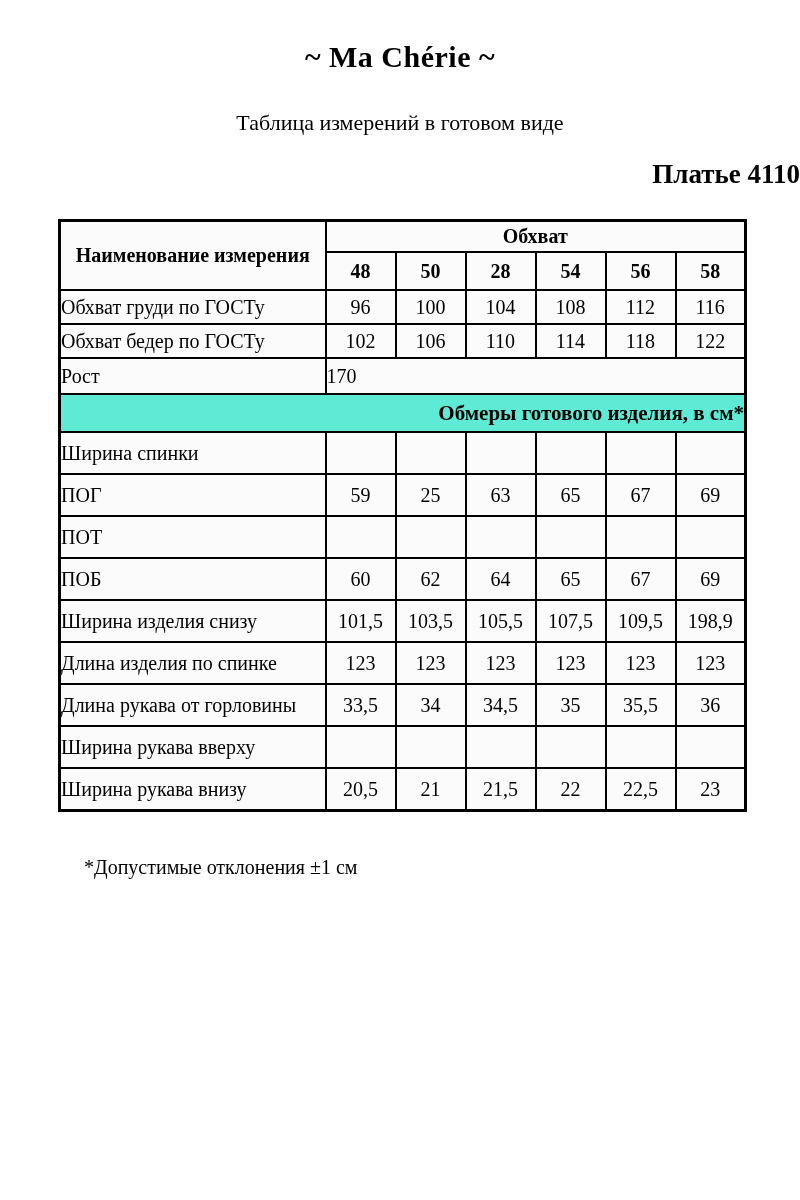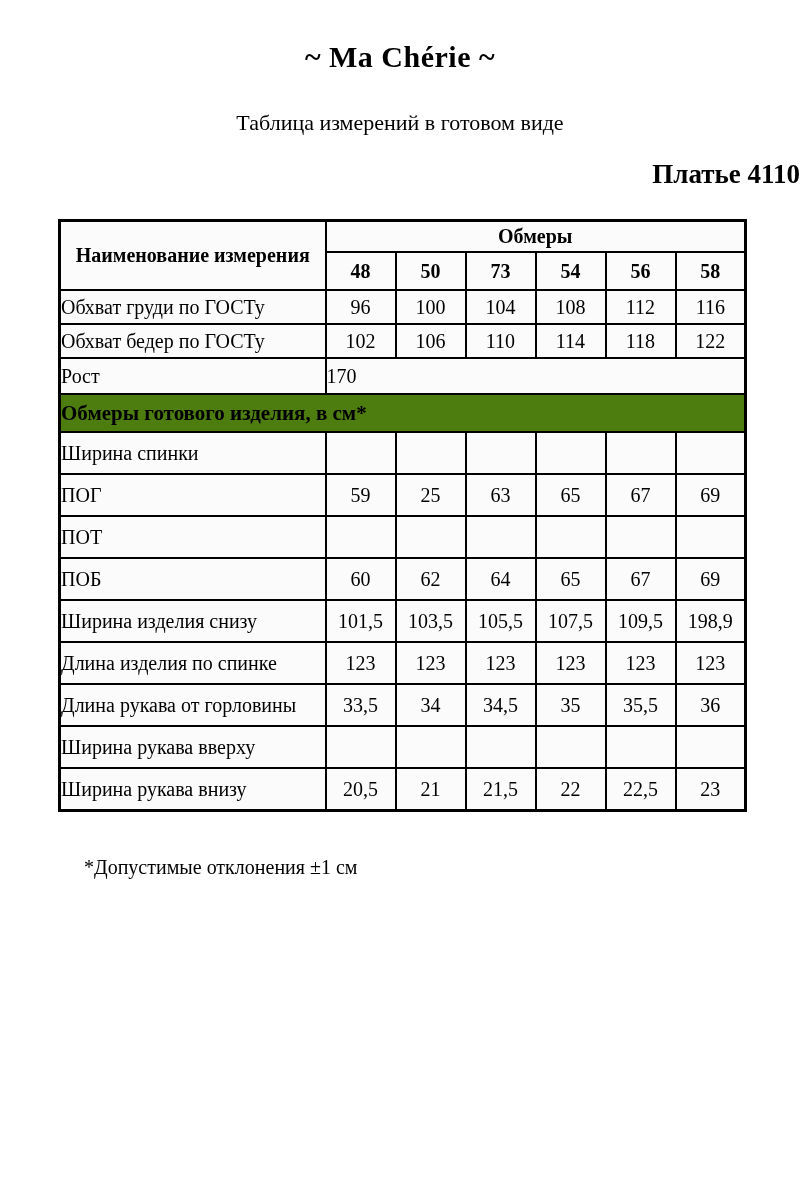--- a/index.html
+++ b/index.html
@@ -63,23 +63,23 @@
   }
   td.value { text-align: center; }
   tr.gost-row td { height: 32px; }
   tr.rost-row td { height: 34px; }
   td.merged-value {
     text-align: left;
     padding-left: 14px;
   }
   tr.section-row td {
     height: 36px;
-    background: #4d7c0f;
-    font-weight: bold;
-    text-align: left;
+    background: #5eead4;
+    font-weight: bold;
+    text-align: right;
     font-size: 21px;
   }
   tr.measure-row td { height: 40px; }
   .footnote {
     margin: 44px 0 0 84px;
     font-size: 20px;
   }
 </style>
 </head>
 <body>
@@ -95,26 +95,26 @@
       <col style="width:70px">
         <col style="width:70px">
         <col style="width:70px">
       <col style="width:70px">
         <col style="width:70px">
         <col style="width:70px">
     </colgroup>
     <tbody id="table-body">
       <tr>
         <td class="hdr name-hdr" rowspan="2">Наименование измерения</td>
-        <td class="hdr sizes-label" colspan="6">Обмеры</td>
+        <td class="hdr sizes-label" colspan="6">Обхват</td>
       </tr>
       <tr id="sizes-row">
           <td class="hdr size-num">48</td>
           <td class="hdr size-num">50</td>
-          <td class="hdr size-num">73</td>
+          <td class="hdr size-num">28</td>
           <td class="hdr size-num">54</td>
           <td class="hdr size-num">56</td>
           <td class="hdr size-num">58</td>
         </tr>
     <tr class="gost-row">
           <td class="label">Обхват груди по ГОСТу</td>
           <td class="value">96</td>
           <td class="value">100</td>
           <td class="value">104</td>
           <td class="value">108</td>

